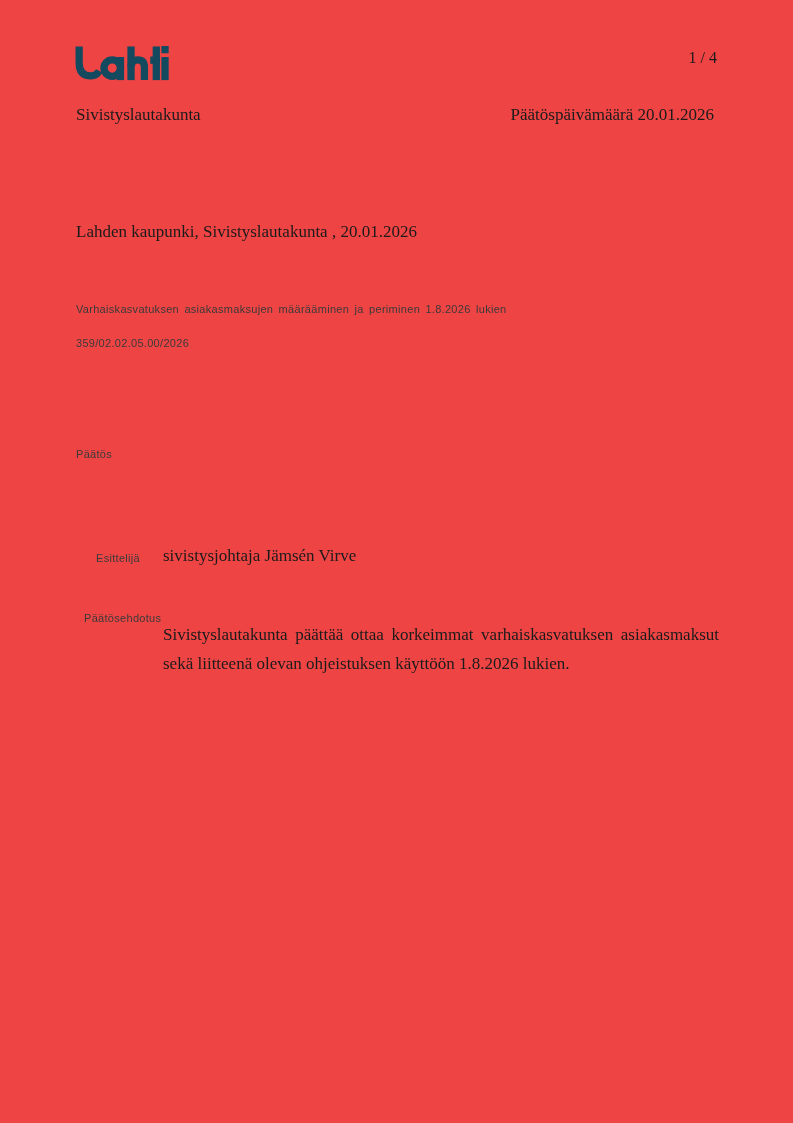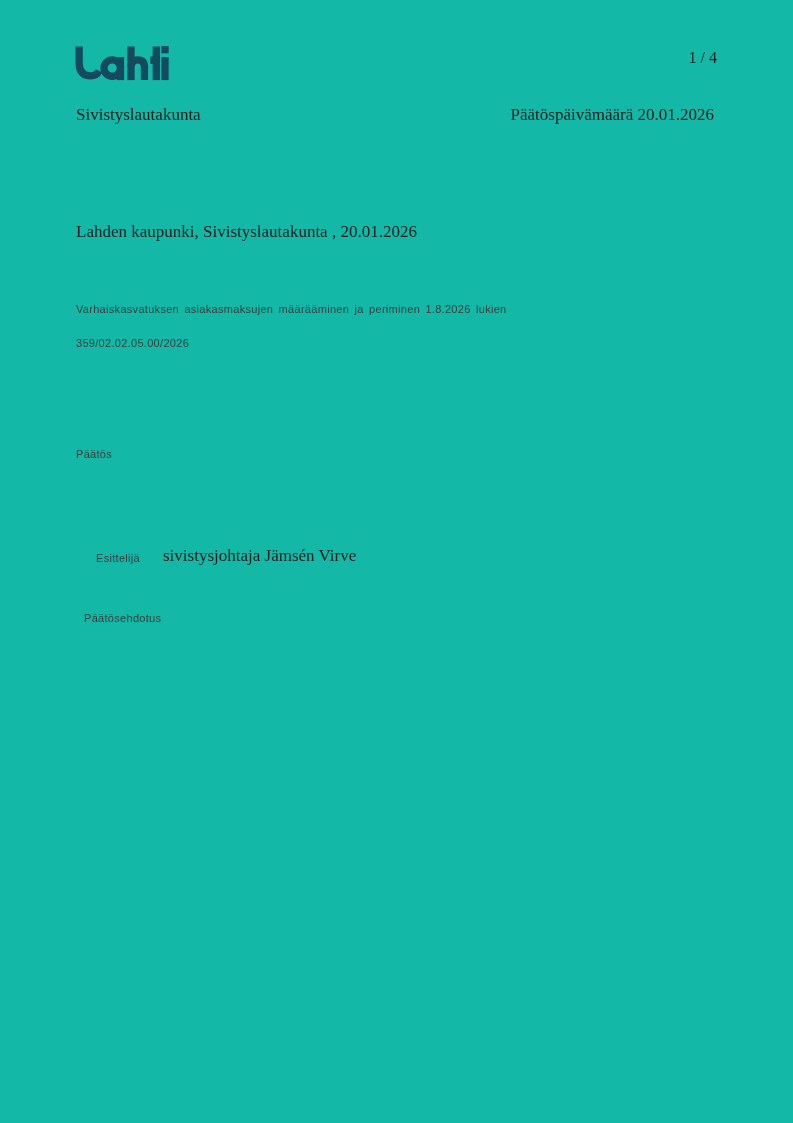--- a/index.html
+++ b/index.html
@@ -4,21 +4,21 @@
 <style>
   html, body {
     margin: 0;
     padding: 0;
     background: #ffffff;
   }
   .page {
     position: relative;
     width: 793px;
     height: 1123px;
-    background: #14b8a6;
+    background: #ef4444;
     overflow: hidden;
   }
   .serif {
     font-family: "Liberation Serif", "DejaVu Serif", serif;
     font-size: 17px;
     color: #1b1b1b;
     white-space: nowrap;
   }
   .sans {
     font-family: "Liberation Sans", "DejaVu Sans", sans-serif;
@@ -99,14 +99,15 @@
   <div class="abs case-title sans">Varhaiskasvatuksen asiakasmaksujen määrääminen ja periminen 1.8.2026 lukien</div>
   <div class="abs diary-number sans">359/02.02.05.00/2026</div>
 
 
   <div class="abs decision-label sans">Päätös</div>
 
   <div class="abs presenter-label sans">Esittelijä</div>
   <div class="abs presenter-value serif">sivistysjohtaja Jämsén Virve</div>
 
   <div class="abs proposal-label sans">Päätösehdotus</div>
+  <div class="abs proposal-text serif">Sivistyslautakunta päättää ottaa korkeimmat varhaiskasvatuksen asiakasmaksut sekä liitteenä olevan ohjeistuksen käyttöön 1.8.2026 lukien.</div>
 
 </div>
 
 </body></html>

